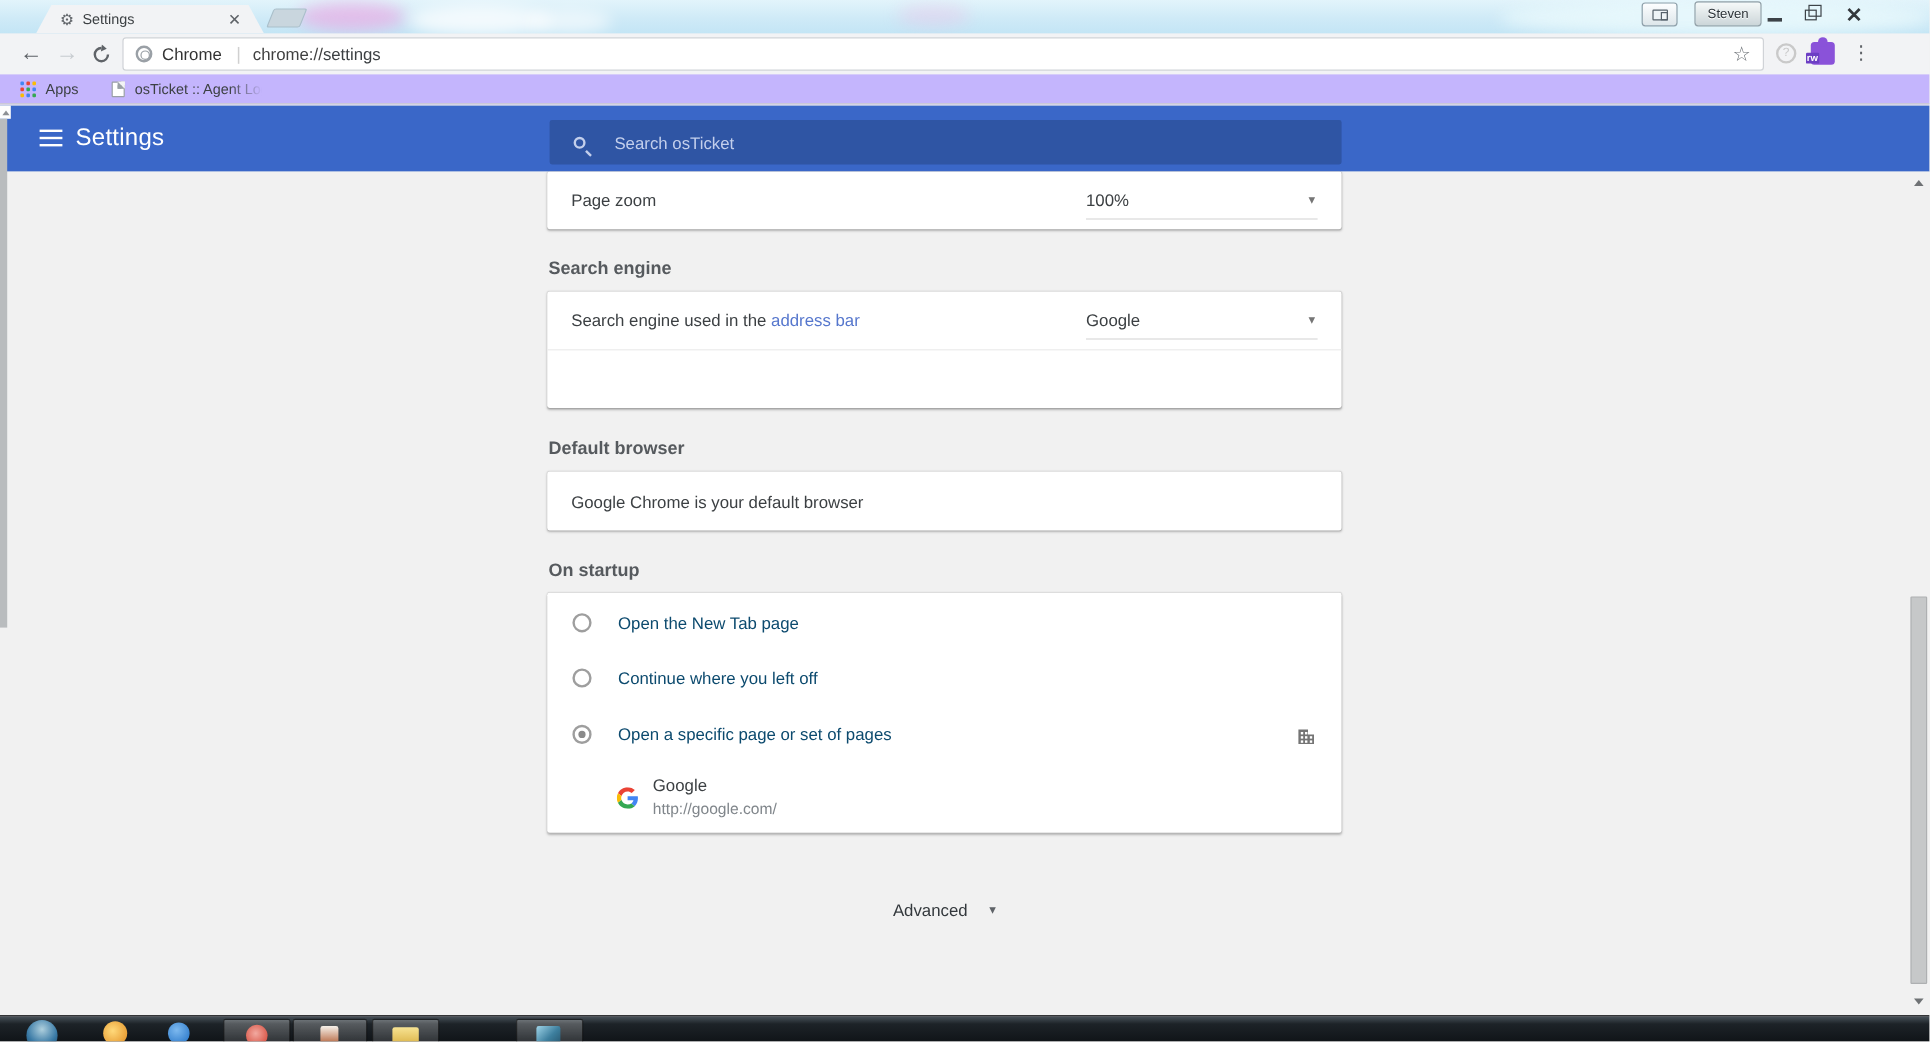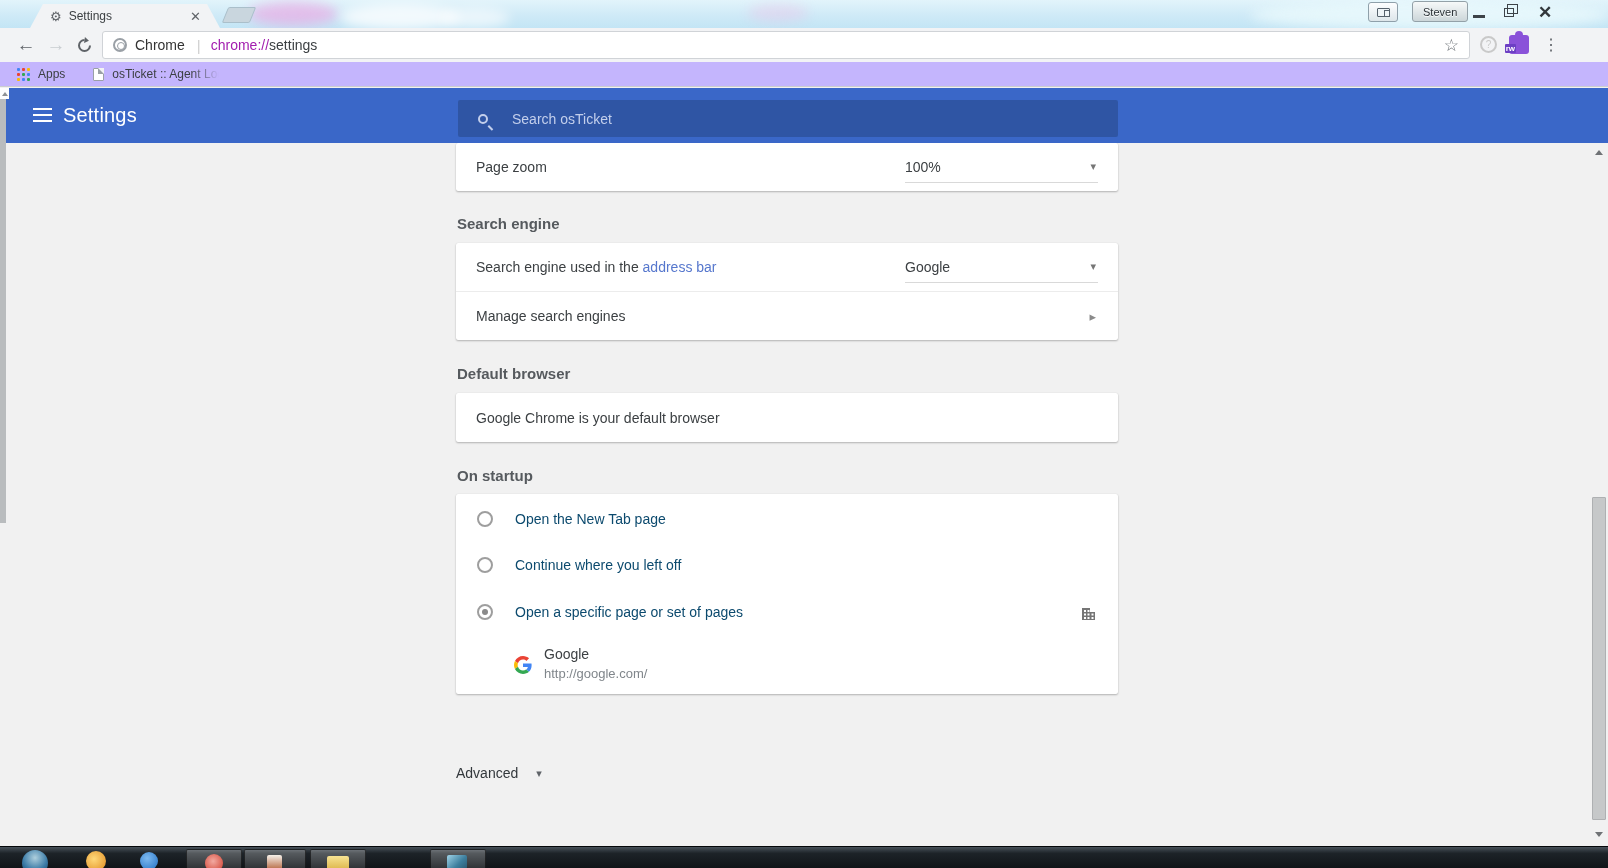--- a/index.html
+++ b/index.html
@@ -45,21 +45,21 @@
   .nav-ic { position:absolute; top:0; height:34px; display:flex; align-items:center; justify-content:center; font-size:19px; }
   .back { left:12px; width:28px; color:#5f6368; }
   .fwd  { left:42px; width:28px; color:#c8ccd0; }
   .reload { left:70px; width:28px; }
   .omnibox { position:absolute; left:102px; top:3px; width:1368px; height:28px; background:#fff;
     border:1px solid #d0d3d7; border-radius:3px; display:flex; align-items:center; padding:0 10px; }
   .chrome-glyph { width:14px; height:14px; border:2px solid #9aa0a6; border-radius:50%; position:relative; margin-right:8px; flex:none;}
   .chrome-glyph::after { content:""; position:absolute; left:2px; top:2px; width:6px; height:6px; border:1.5px solid #9aa0a6; border-radius:50%; }
   .chip-label { font-size:14px; color:#333; margin-right:12px; }
   .chip-sep { color:#d0d0d0; font-size:15px; margin-right:10px; }
-  .url-scheme { font-size:14px; color:#a21caf; }
+  .url-scheme { font-size:14px; color:#404040; }
   .url-path { font-size:14px; color:#3c4043; }
   .omni-star { margin-left:auto; font-size:17px; color:#6b7075; }
   .help-ic { position:absolute; left:1480px; top:8px; width:17px; height:17px; border:2px solid #c9c9c9;
     border-radius:50%; color:#c9c9c9; font-size:10px; text-align:center; line-height:14px; }
   .ext-rw { position:absolute; left:1509px; top:7px; width:20px; height:19px; background:#8a52d9; border-radius:3px; }
   .ext-rw::before { content:""; position:absolute; left:6px; top:-4px; width:8px; height:8px; background:#8a52d9; border-radius:50%; }
   .ext-rw b { position:absolute; right:13px; bottom:1px; background:#6c3fc4; color:#fff; font-size:8px; line-height:9px; padding:0 1px; border-radius:1px; font-weight:bold;}
   .menu-dots { position:absolute; left:1543px; top:6px; font-size:16px; color:#5f6368; letter-spacing:0; line-height:22px;}
 
   
@@ -102,22 +102,22 @@
   .radio-row { position:absolute; left:0; width:662px; height:46px; display:flex; align-items:center; }
   .radio { width:16px; height:16px; border:2px solid #9e9e9e; border-radius:50%; margin-left:21px; flex:none; position:relative; }
   .radio.checked::after { content:""; position:absolute; left:3px; top:3px; width:6px; height:6px; background:#8a8a8a; border-radius:50%; }
   .radio-label { font-size:14px; color:#0c4a6e; margin-left:22px; }
   .enterprise-ic { position:absolute; left:624px; top:110px; width:17px; height:17px; }
   .startup-page { position:absolute; left:0; top:148px; width:662px; height:50px; }
   .g-ic { position:absolute; left:58px; top:14px; width:18px; height:18px; }
   .sp-name { position:absolute; left:88px; top:4px; font-size:14px; color:#3c4043; }
   .sp-url { position:absolute; left:88px; top:24px; font-size:13px; color:#80868b; }
 
-  .advanced { position:absolute; left:0; top:620px; width:662px; height:20px;
-    display:flex; align-items:center; }
+  .advanced { position:absolute; left:0; top:605px; width:662px; height:20px;
+    display:flex; align-items:center; justify-content:center; }
   .adv-label { font-size:14px; color:#33383c; }
   .adv-caret { font-size:11px; color:#5f6368; margin-left:18px; }
 
   
   .left-strip-arrow { position:absolute; left:0; top:88px; width:9px; height:11px; background:#fdfdfd;
     display:flex; align-items:center; justify-content:center; }
   .left-strip-arrow i { width:0; height:0; border-left:3px solid transparent; border-right:3px solid transparent; border-bottom:4px solid #8d9094; }
   .left-strip { position:absolute; left:0; top:99px; width:6px; height:424px; background:#b9bcbe; }
 
   
@@ -238,24 +238,20 @@
     <div class="section-title" style="top:72px;">Search engine</div>
     <div class="card" style="top:100px; height:97px;">
       <div class="row">
         <span class="row-label"><span>Search engine used in the </span><span class="row-link">address bar</span></span>
         <div class="dropdown">
           <span class="dd-value">Google</span>
           <span class="dd-caret">▾</span>
         </div>
       </div>
       <div class="divider"></div>
-      <div class="row" style="height:48px;">
-        <span class="row-label">Manage search engines</span>
-        <span class="sub-arrow">▸</span>
-      </div>
     </div>
 
     <div class="section-title" style="top:222px;">Default browser</div>
     <div class="card" style="top:250px; height:49px;">
       <div class="row" style="height:49px;">
         <span class="row-label">Google Chrome is your default browser</span>
       </div>
     </div>
 
     <div class="section-title" style="top:324px;">On startup</div>

